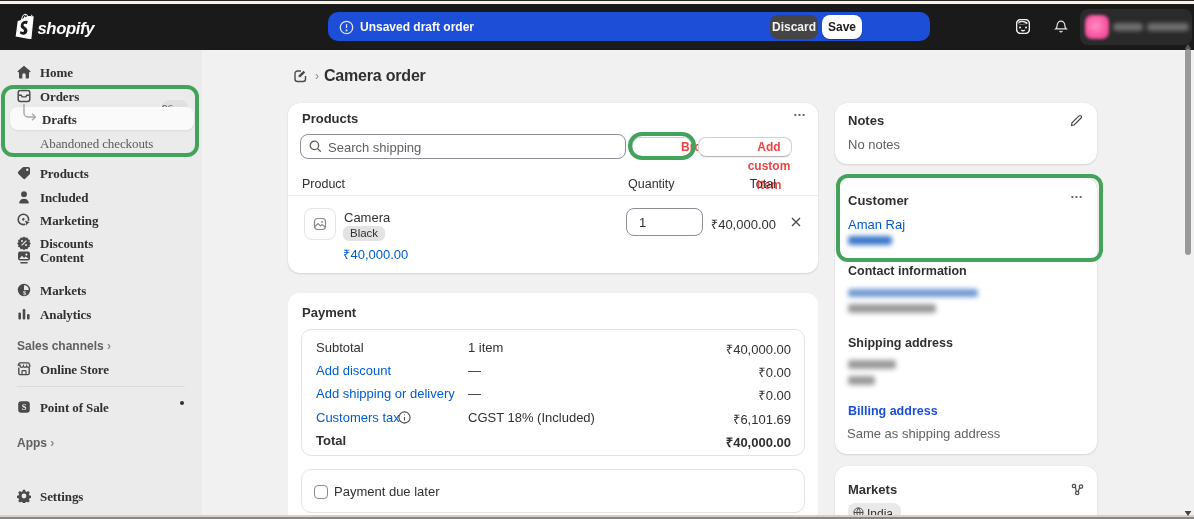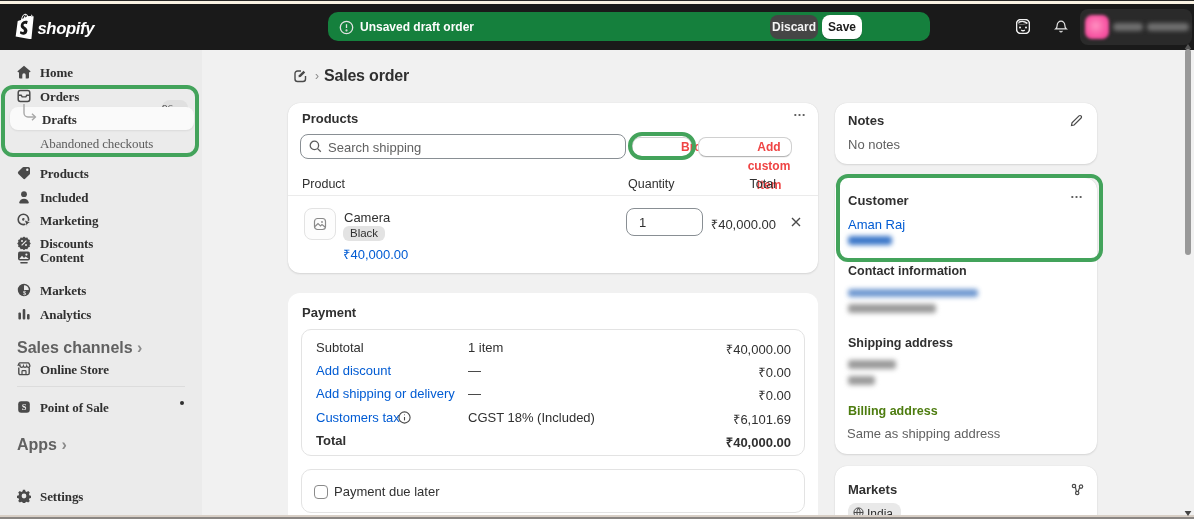--- a/index.html
+++ b/index.html
@@ -3,36 +3,36 @@
 <meta charset="utf-8">
 <style>
   * { margin:0; padding:0; box-sizing:border-box; }
   html,body { width:1194px; height:519px; overflow:hidden; }
   body { font-family:"Liberation Sans", sans-serif; position:relative; background:#f1f1f1; transform:translateZ(0); }
   .abs { position:absolute; }
   
   #cream { left:0; top:0; width:1194px; height:4px; background:#faf3e3; border-top:1px solid #2a2a2a; }
   #topbar { left:0; top:4px; width:1194px; height:46px; background:#1a1a1a; }
   #logo { left:15px; top:13px; }
-  #notif { left:328px; top:12px; width:602px; height:29px; background:#15803d; border-radius:10px; color:#fff; }
+  #notif { left:328px; top:12px; width:602px; height:29px; background:#1d4ed8; border-radius:10px; color:#fff; }
   #notif .txt { position:absolute; left:32px; top:8px; font-size:12px; font-weight:bold; color:#fdfdfd; }
   .nbtn { position:absolute; top:3px; height:24px; border-radius:8px; font-size:12px; font-weight:bold; line-height:24px; text-align:center; }
   #discard { left:442px; width:48px; background:#454545; color:#f3f3f3; }
   #save { left:494px; width:40px; background:#fff; color:#1a1a1a; box-shadow:0 1px 0 rgba(0,0,0,.3); }
   #profile { left:1080px; top:9px; width:112px; height:36px; background:#2a2a2a; border-radius:8px; }
   #avatar { left:1085px; top:15px; width:24px; height:24px; border-radius:7px; background:radial-gradient(circle at 45% 45%, #ff8fc0 0%, #f858a4 55%, #ef3f94 100%); filter:blur(1.5px); }
   
   
   #sidebar { left:0; top:50px; width:202px; height:469px; background:#ebebeb; }
   #main { left:202px; top:50px; width:992px; height:469px; background:#f1f1f1; }
   
   .nav { position:absolute; left:8px; width:186px; height:24px; border-radius:8px;font-family:Liberation Serif, serif; }
   .nav .ic { position:absolute; left:9px; top:5px; width:14px; height:14px; }
   .nav .lb { position:absolute; left:32px; top:5px; font-size:13px; font-weight:bold; color:#303030; letter-spacing:-.1px; }
-  .small-gray { position:absolute; font-size:16px; color:#616161; font-weight:bold; }
+  .small-gray { position:absolute; font-size:12px; color:#616161; font-weight:bold; }
   #badge96 { position:absolute; left:154px; top:16px; width:26px; height:16px; background:#e0e0e0; border-radius:8px; font-size:11px; color:#444; text-align:left; line-height:16px; }
   
   .card { position:absolute; background:#fff; border-radius:12px; box-shadow:0 1px 2px rgba(30,30,30,.12), 0 0 1px rgba(0,0,0,.12); }
   .ctitle { font-size:13px; font-weight:bold; color:#303030; }
   .blue { color:#005bd3; }
   .gray { color:#616161; }
   .btn2 { background:#fff; border:1px solid #d0d0d0; border-bottom-color:#b5b5b5; border-radius:8px; font-size:12px; font-weight:bold; color:#ef4444; text-align:center; line-height:19px; box-shadow:0 1px 0 rgba(0,0,0,.05);padding-left:48px; }
   
   .green { position:absolute; border:4px solid #43a35b; border-radius:12px; background:transparent; z-index:50; }
   
@@ -182,21 +182,21 @@
       <path fill="#4a4a4a" d="M5.9.7 h2.2 l.3 1.6 1.3.6 1.5-.9 1.6 1.6-.9 1.5.6 1.3 1.6.3 v2.2 l-1.6.3-.6 1.3 .9 1.5-1.6 1.6-1.5-.9-1.3.6 -.3 1.6 h-2.2 l-.3-1.6-1.3-.6-1.5.9 -1.6-1.6 .9-1.5-.6-1.3 -1.6-.3 v-2.2 l1.6-.3 .6-1.3 -.9-1.5 1.6-1.6 1.5.9 1.3-.6z M7 9.4 a2.4 2.4 0 1 0 0-4.8 2.4 2.4 0 0 0 0 4.8z"></path>
     </svg>
   <span class="lb">Settings</span>
 </div>
 
 <svg class="abs" style="left:293px;top:68px" width="15" height="15" viewBox="0 0 15 15" fill="none" stroke="#4a4a4a" stroke-width="1.4">
   <path d="M12.5 8 v3 a2.5 2.5 0 0 1-2.5 2.5 h-5.5 A2.5 2.5 0 0 1 2 11 V5.5 A2.5 2.5 0 0 1 4.5 3 H8"></path>
   <path d="M5.5 9.3 l.4-2 4.6-4.6 1.7 1.7-4.6 4.6z" fill="#4a4a4a" stroke="none"></path>
 </svg>
 <span class="abs" style="left:315px;top:69px;font-size:12px;color:#8a8a8a">›</span>
-<span class="abs" style="left:324px;top:67px;font-size:16px;font-weight:bold;color:#303030;letter-spacing:-.2px">Sales order</span>
+<span class="abs" style="left:324px;top:67px;font-size:16px;font-weight:bold;color:#303030;letter-spacing:-.2px">Camera order</span>
 
 <div class="card" style="left:288px;top:103px;width:530px;height:170px"></div>
 <span class="abs ctitle" style="left:302px;top:111px">Products</span>
 <span class="abs" style="left:793px;top:104px;font-size:13px;font-weight:bold;color:#616161;letter-spacing:1px">…</span>
 <div class="abs" style="left:300px;top:134px;width:326px;height:25px;border:1px solid #898f94;border-radius:8px;background:#fff">
   <svg style="position:absolute;left:8px;top:5px" width="13" height="13" viewBox="0 0 13 13" fill="none" stroke="#5c5c5c" stroke-width="1.3">
       <circle cx="5.4" cy="5.4" r="4.2"></circle>
       <path d="M8.6 8.6 L11.8 11.8"></path>
     </svg>
   <span style="position:absolute;left:27px;top:5px;font-size:13px;color:#616161">Search shipping</span>
@@ -262,21 +262,21 @@
 <span class="abs ctitle" style="left:848px;top:193px">Customer</span>
 <span class="abs" style="left:1070px;top:186px;font-size:13px;font-weight:bold;color:#616161;letter-spacing:1px">…</span>
 <span class="abs blue" style="left:848px;top:217px;font-size:13px">Aman Raj</span>
 <span class="abs" style="left:848px;top:236px;width:44px;height:9px;background:#3b77c9;border-radius:3px;filter:blur(2.5px)"></span>
 <span class="abs" style="left:848px;top:264px;font-size:12.5px;font-weight:bold;color:#303030">Contact information</span>
 <span class="abs" style="left:848px;top:289px;width:130px;height:8px;background:#5585c8;border-radius:3px;filter:blur(2.5px);opacity:.85"></span>
 <span class="abs" style="left:848px;top:304px;width:88px;height:9px;background:#9a9a9a;border-radius:3px;filter:blur(2.5px)"></span>
 <span class="abs" style="left:848px;top:336px;font-size:12.5px;font-weight:bold;color:#303030">Shipping address</span>
 <span class="abs" style="left:848px;top:360px;width:48px;height:9px;background:#9a9a9a;border-radius:3px;filter:blur(2.5px)"></span>
 <span class="abs" style="left:848px;top:376px;width:27px;height:9px;background:#9a9a9a;border-radius:3px;filter:blur(2.5px)"></span>
-<span class="abs" style="left:848px;top:404px;font-size:12.5px;font-weight:bold;color:#4d7c0f">Billing address</span>
+<span class="abs" style="left:848px;top:404px;font-size:12.5px;font-weight:bold;color:#1d4ed8">Billing address</span>
 <span class="abs gray" style="left:847px;top:426px;font-size:13px">Same as shipping address</span>
 
 <div class="card" style="left:835px;top:466px;width:262px;height:53px;border-radius:12px 12px 0 0"></div>
 <span class="abs ctitle" style="left:848px;top:482px">Markets</span>
 <svg class="abs" style="left:1071px;top:483px" width="13" height="13" viewBox="0 0 13 13" fill="none" stroke="#4a4a4a" stroke-width="1.2">
     <circle cx="3" cy="3" r="1.7"></circle>
     <circle cx="10" cy="3.6" r="1.7"></circle>
     <circle cx="6.2" cy="10" r="1.7"></circle>
     <path d="M4.4 4.2 L5.4 8.4 M8.6 4.6 L7.2 8.6"></path>
   </svg>

